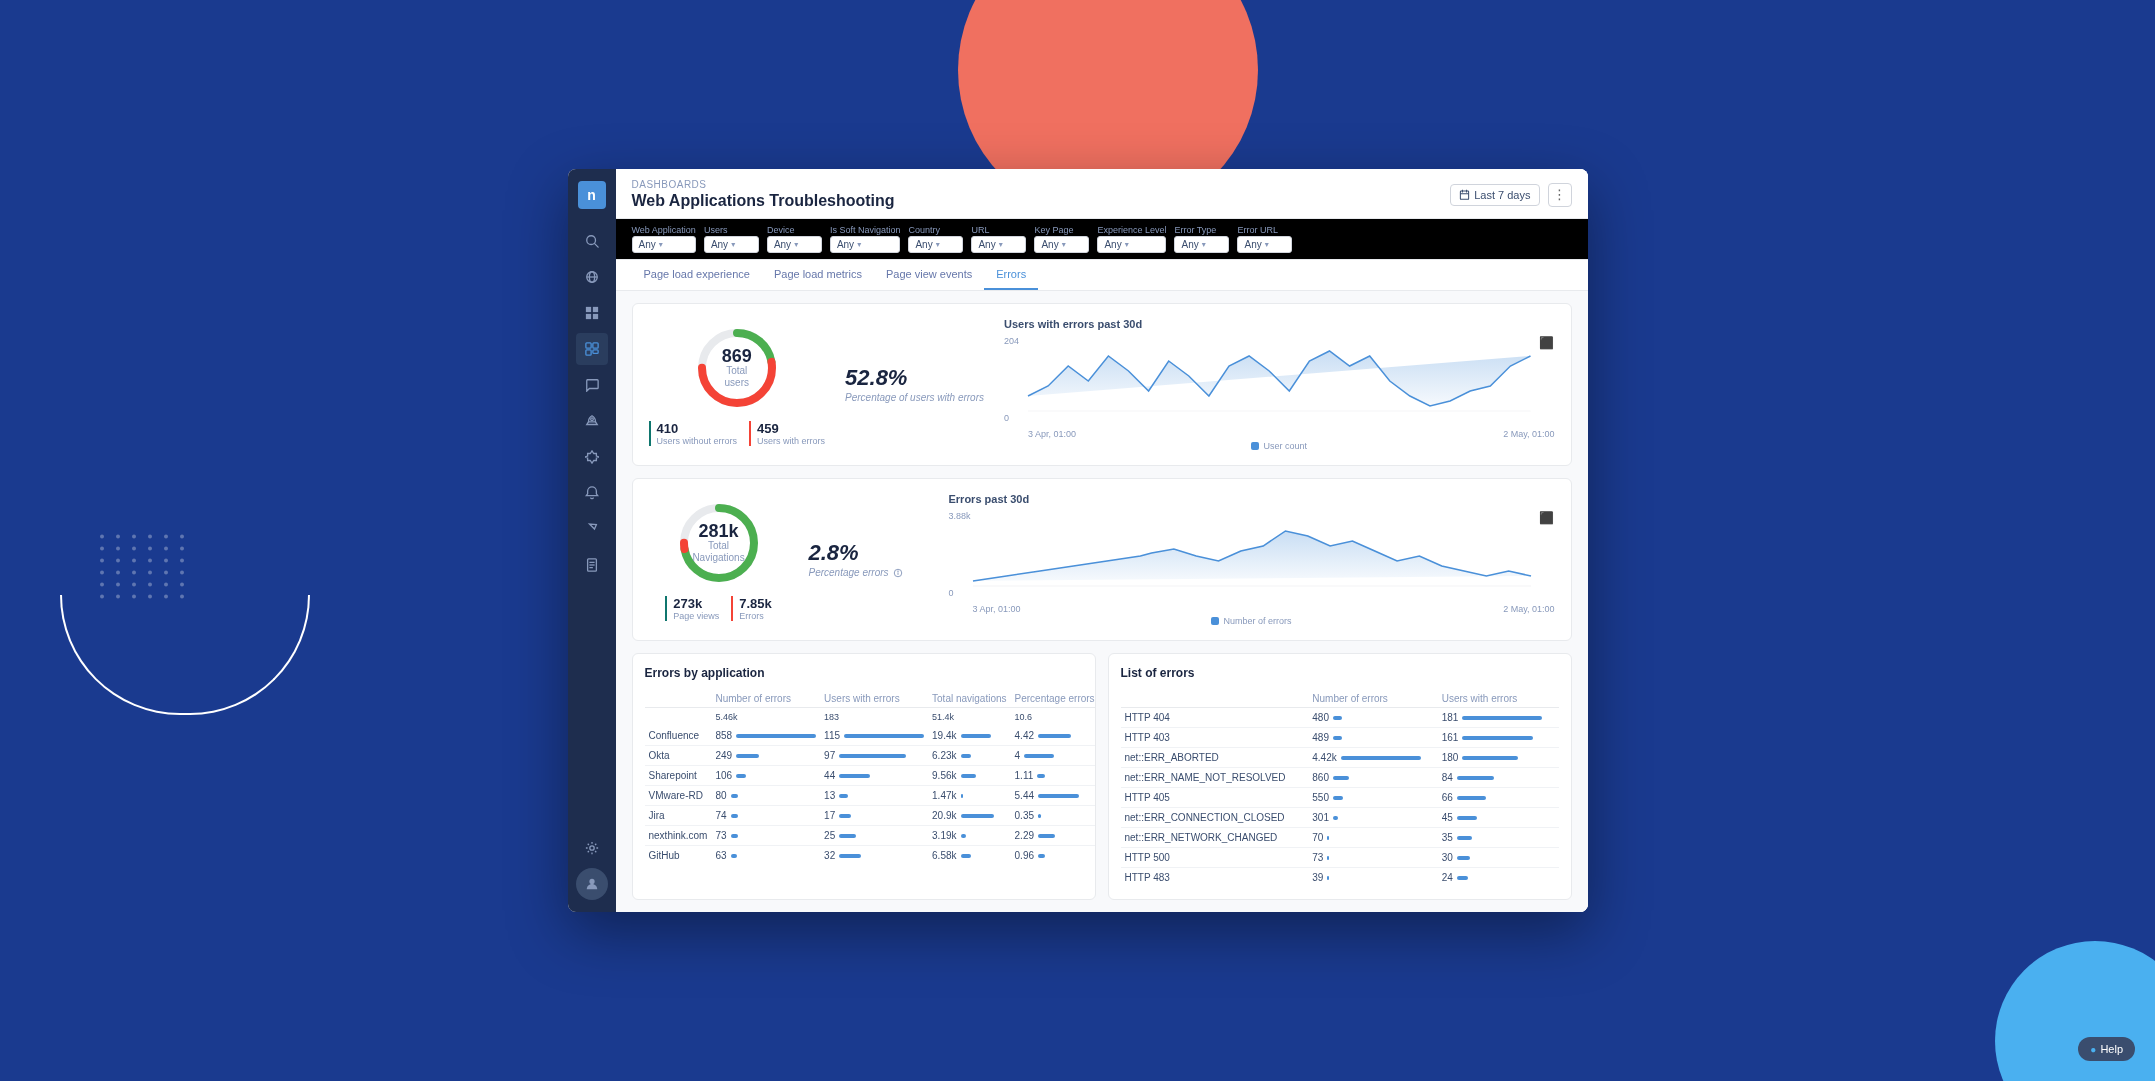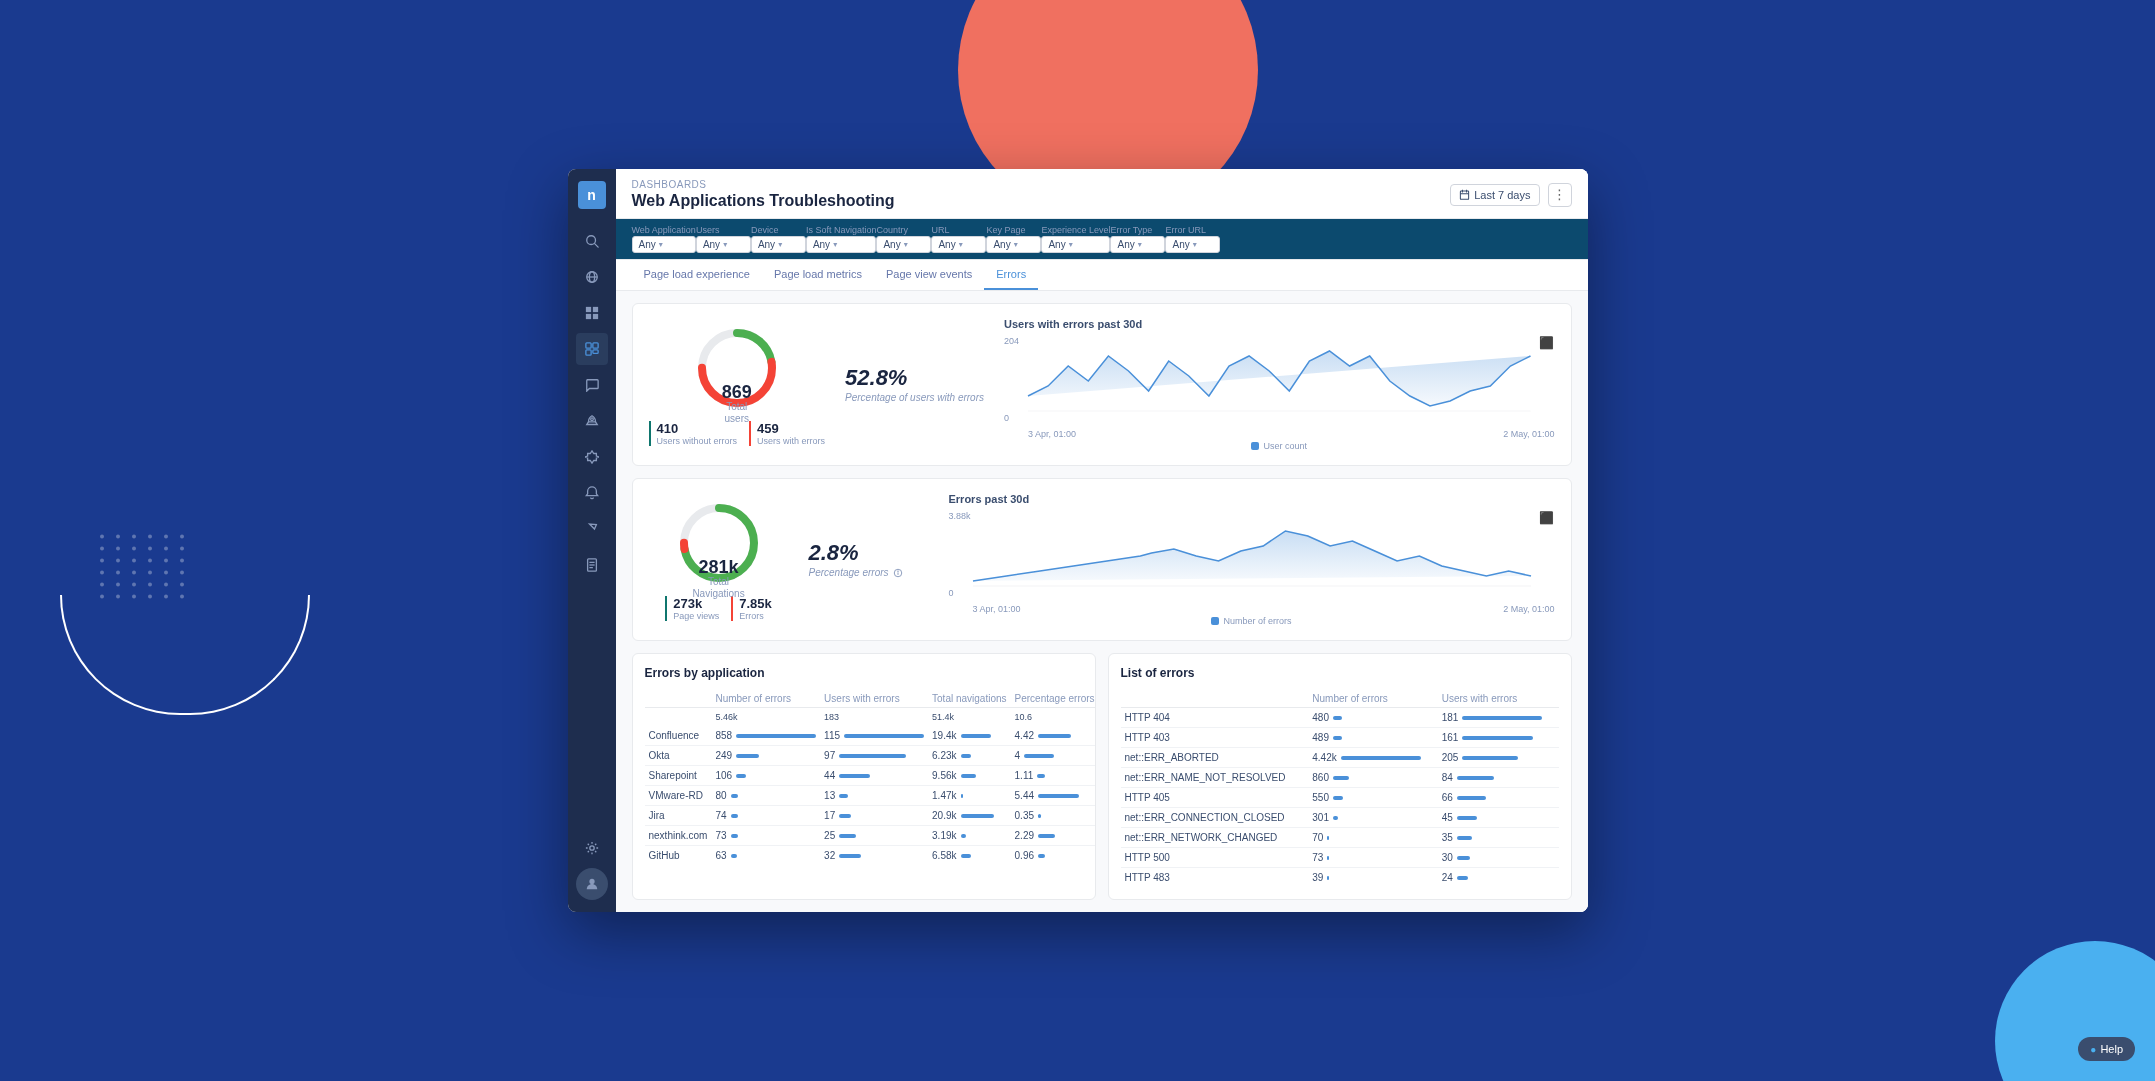--- a/index.html
+++ b/index.html
@@ -187,22 +187,23 @@
       border-radius: 4px;
       background: white;
       cursor: pointer;
       color: #666;
     }
 
     
     .filters {
       display: flex;
       align-items: center;
+      gap: 8px;
       padding: 6px 16px;
-      background: #0c4a6e;
+      background: #000000;
       border-bottom: 1px solid #e8eaed;
       flex-wrap: wrap;
     }
     .filter-group {
       display: flex;
       flex-direction: column;
       gap: 1px;
     }
     .filter-label {
       font-size: 9px;
@@ -277,21 +278,20 @@
       position: relative;
       width: 90px;
       height: 90px;
     }
     .donut-label {
       position: absolute;
       top: 50%;
       left: 50%;
       transform: translate(-50%, -50%);
       text-align: center;
-      margin-top: 36px;
     }
     .donut-number {
       font-size: 18px;
       font-weight: 700;
       color: #1a2540;
       line-height: 1;
     }
     .donut-sublabel {
       font-size: 10px;
       color: #8899bb;
@@ -1084,21 +1084,21 @@
                 <tr>
     <td>net::ERR_ABORTED</td>
     <td>
       <div class="bar-cell">
         <span>4.42k</span>
         <div class="mini-bar" style="width:80px"></div>
       </div>
     </td>
     <td>
       <div class="bar-cell">
-        <span>205</span>
+        <span>180</span>
         <div class="mini-bar" style="width:56px"></div>
       </div>
     </td>
   </tr>
                 <tr>
     <td>net::ERR_NAME_NOT_RESOLVED</td>
     <td>
       <div class="bar-cell">
         <span>860</span>
         <div class="mini-bar" style="width:16px"></div>

